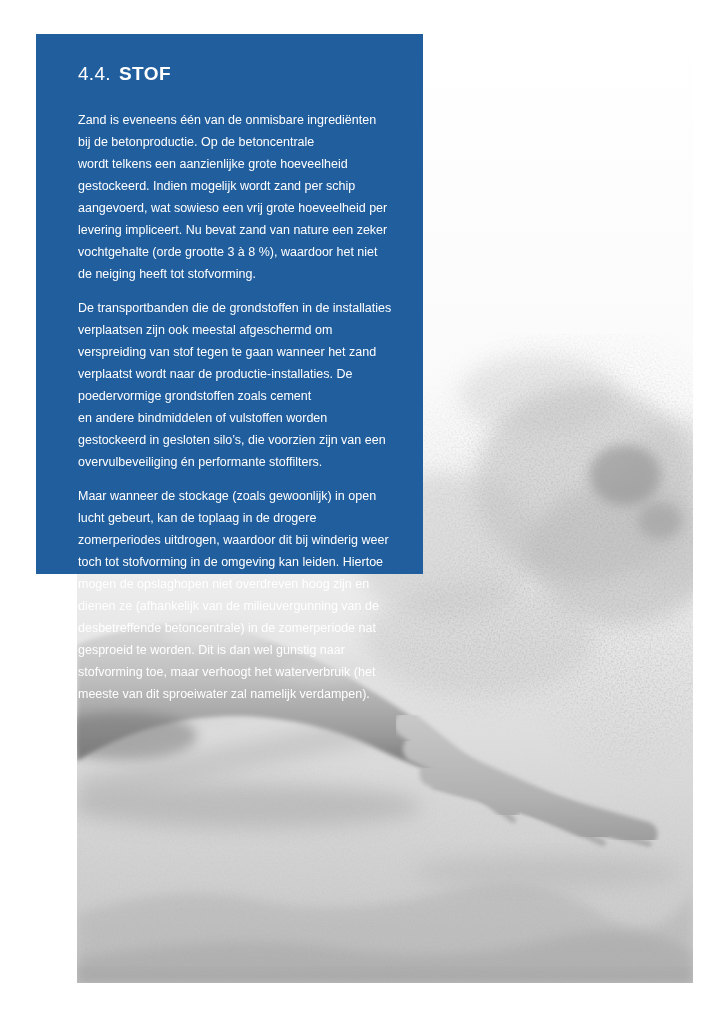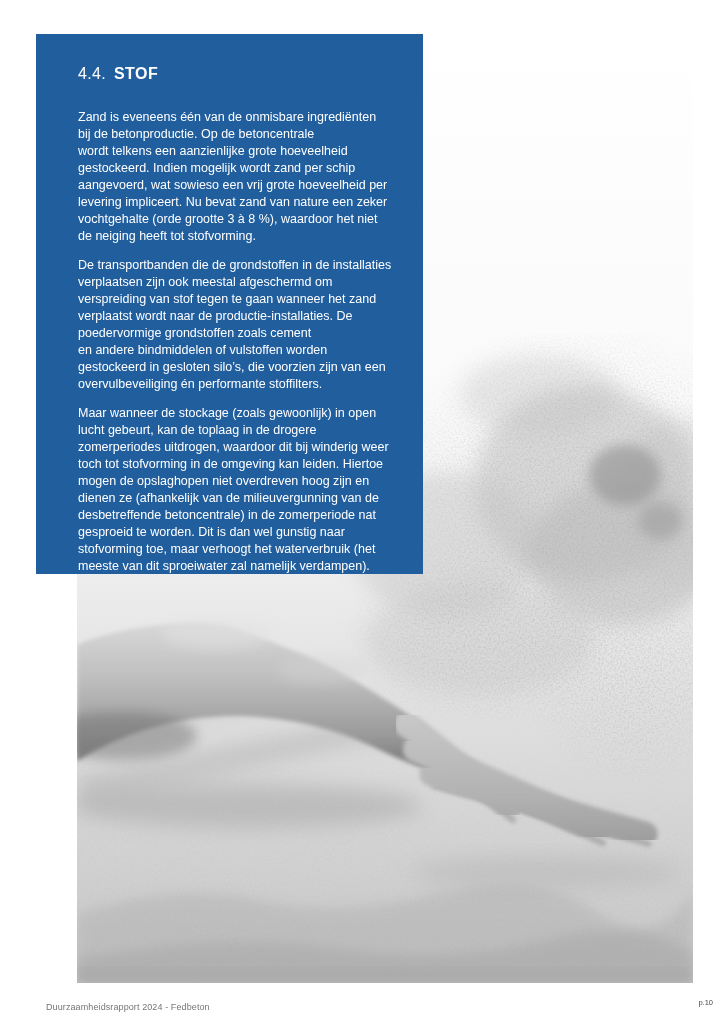--- a/index.html
+++ b/index.html
@@ -27,31 +27,31 @@
     left: 36px; top: 34px;
     width: 387px; height: 540px;
     box-sizing: border-box;
     padding: 28px 14px 0 42px;
     background: #215E9E;
     color: #ffffff;
     z-index: 2;
   }
   .callout h1 {
     margin: 0 0 23px 0;
-    font-size: 16px;
+    font-size: 19px;
     line-height: 24px;
     font-weight: 400;
     letter-spacing: 0.3px;
   }
   .callout h1 .num { font-weight: 400; margin-right: 8px; }
   .callout h1 strong { font-weight: 700; letter-spacing: 0.5px; }
   .callout p {
     margin: 0 0 12px 0;
     font-size: 12.5px;
-    line-height: 17px;
+    line-height: 22px;
     white-space: pre-line;
   }
 
   footer.page-footer {
     position: absolute;
     left: 46px; right: 11px; top: 998px;
     display: flex;
     justify-content: space-between;
     align-items: flex-start;
     z-index: 3;
@@ -210,18 +210,14 @@
 zomerperiodes uitdrogen, waardoor dit bij winderig weer
 toch tot stofvorming in de omgeving kan leiden. Hiertoe
 mogen de opslaghopen niet overdreven hoog zijn en
 dienen ze (afhankelijk van de milieuvergunning van de
 desbetreffende betoncentrale) in de zomerperiode nat
 gesproeid te worden. Dit is dan wel gunstig naar
 stofvorming toe, maar verhoogt het waterverbruik (het
 meeste van dit sproeiwater zal namelijk verdampen).</p>
   </section>
 
-  <footer class="page-footer">
-    <span class="footer-left">Duurzaamheidsrapport 2024 - Fedbeton</span>
-    <span class="footer-right">p.10</span>
-  </footer>
 
 </div>
 
 </body></html>

